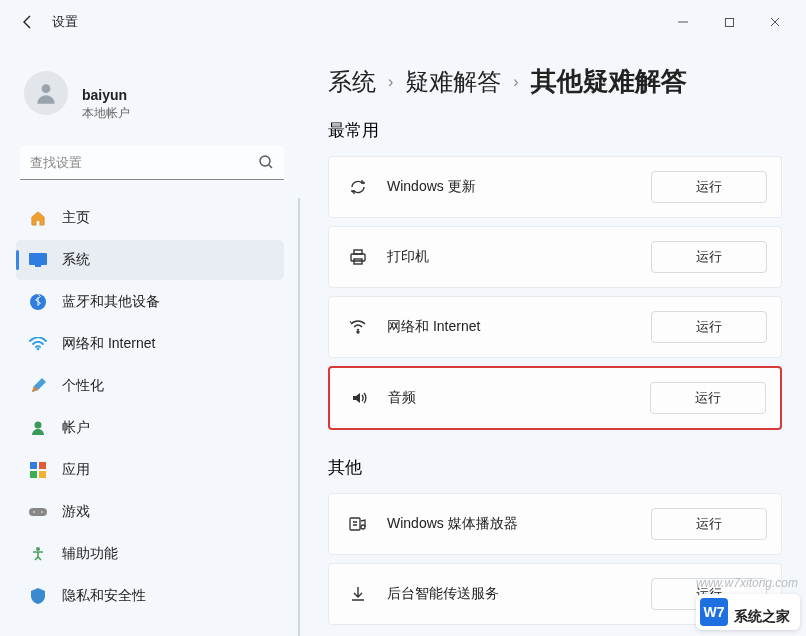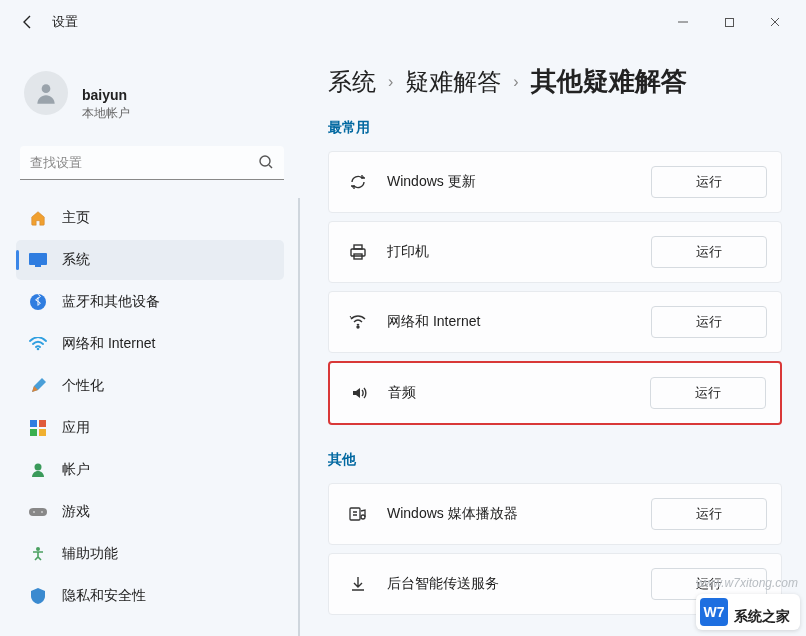--- a/index.html
+++ b/index.html
@@ -33,21 +33,21 @@
 .nav-item.selected::before { content: ""; position: absolute; left: 0; top: 10px; bottom: 10px; width: 3px; background: #3a86e8; border-radius: 2px; }
 .nav-icon { width: 20px; height: 20px; display: flex; align-items: center; justify-content: center; margin-right: 14px; font-size: 15px; }
 .nav-label { font-size: 14px; color: #222; }
 
 .main { flex: 1; padding: 20px 24px 0 28px; overflow-y: auto; }
 .breadcrumb { display: flex; align-items: center; font-size: 24px; color: #222; margin-bottom: 20px; flex-wrap: wrap; }
 .crumb { cursor: pointer; }
 .crumb.final { font-weight: 600; font-size: 26px; text-align: right; }
 .chev { margin: 0 12px; color: #888; font-size: 16px; }
 
-.section-title { font-size: 14px; color: #0369a1; margin: 8px 0 14px 0; font-weight: 700; }
+.section-title { font-size: 17px; color: #000000; margin: 8px 0 14px 0; font-weight: 400; }
 
 .card { background: #fdfdfe; border: 1px solid #e7eaee; border-radius: 4px; height: 62px; display: flex; align-items: center; padding: 0 14px 0 18px; margin-bottom: 8px; }
 .card.highlighted { border: 2px solid #d93838; height: 64px; }
 .card-icon { width: 22px; height: 22px; display: flex; align-items: center; justify-content: center; margin-right: 18px; color: #333; }
 .card-label { font-size: 14px; color: #222; flex: 1; }
 .run-btn { border: 1px solid #d6dbe0; background: #fdfdfe; border-radius: 4px; height: 32px; min-width: 116px; font-size: 13px; color: #222; cursor: pointer; }
 
 .watermark { position: absolute; right: 8px; bottom: 46px; font-size: 12px; color: #b8bdc2; font-style: italic; }
 .logo-badge { position: absolute; right: 6px; bottom: 6px; display: flex; align-items: flex-end; background: #fff; border-radius: 6px; box-shadow: 0 1px 4px rgba(0,0,0,0.15); padding: 4px 10px 4px 4px; }
 .logo-sq { width: 28px; height: 28px; background: #1e6fe0; border-radius: 4px; color: #fff; font-weight: 700; font-size: 14px; display: flex; align-items: center; justify-content: center; margin-right: 6px; }
@@ -150,36 +150,36 @@
               <svg width="18" height="18" viewBox="0 0 18 18">
                 <path d="M3 15l2-6 8-8 4 4-8 8-6 2z" fill="#4a9fd8"></path>
                 <path d="M3 15l2-6 4 4-6 2z" fill="#d8843a"></path>
               </svg>
             </span>
             <span class="nav-label">个性化</span>
           </div>
           <div class="nav-item">
             <span class="nav-icon">
               <svg width="16" height="16" viewBox="0 0 16 16">
+                <circle cx="8" cy="5" r="3.5" fill="#3a9a5a"></circle>
+                <path d="M2 15c0-3.3 2.7-6 6-6s6 2.7 6 6" fill="#3a9a5a"></path>
+              </svg>
+            </span>
+            <span class="nav-label">帐户</span>
+          </div>
+          <div class="nav-item">
+            <span class="nav-icon">
+              <svg width="16" height="16" viewBox="0 0 16 16">
                 <rect x="0" y="0" width="7" height="7" fill="#2f7de0"></rect>
                 <rect x="9" y="0" width="7" height="7" fill="#e05a3a"></rect>
                 <rect x="0" y="9" width="7" height="7" fill="#3ab050"></rect>
                 <rect x="9" y="9" width="7" height="7" fill="#f0b030"></rect>
               </svg>
             </span>
             <span class="nav-label">应用</span>
-          </div>
-          <div class="nav-item">
-            <span class="nav-icon">
-              <svg width="16" height="16" viewBox="0 0 16 16">
-                <circle cx="8" cy="5" r="3.5" fill="#3a9a5a"></circle>
-                <path d="M2 15c0-3.3 2.7-6 6-6s6 2.7 6 6" fill="#3a9a5a"></path>
-              </svg>
-            </span>
-            <span class="nav-label">帐户</span>
           </div>
           <div class="nav-item">
             <span class="nav-icon">
               <svg width="18" height="12" viewBox="0 0 18 12">
                 <rect x="0" y="2" width="18" height="8" rx="4" fill="#888"></rect>
                 <circle cx="5" cy="6" r="1" fill="#ccc"></circle>
                 <circle cx="13" cy="6" r="1" fill="#ccc"></circle>
               </svg>
             </span>
             <span class="nav-label">游戏</span>

